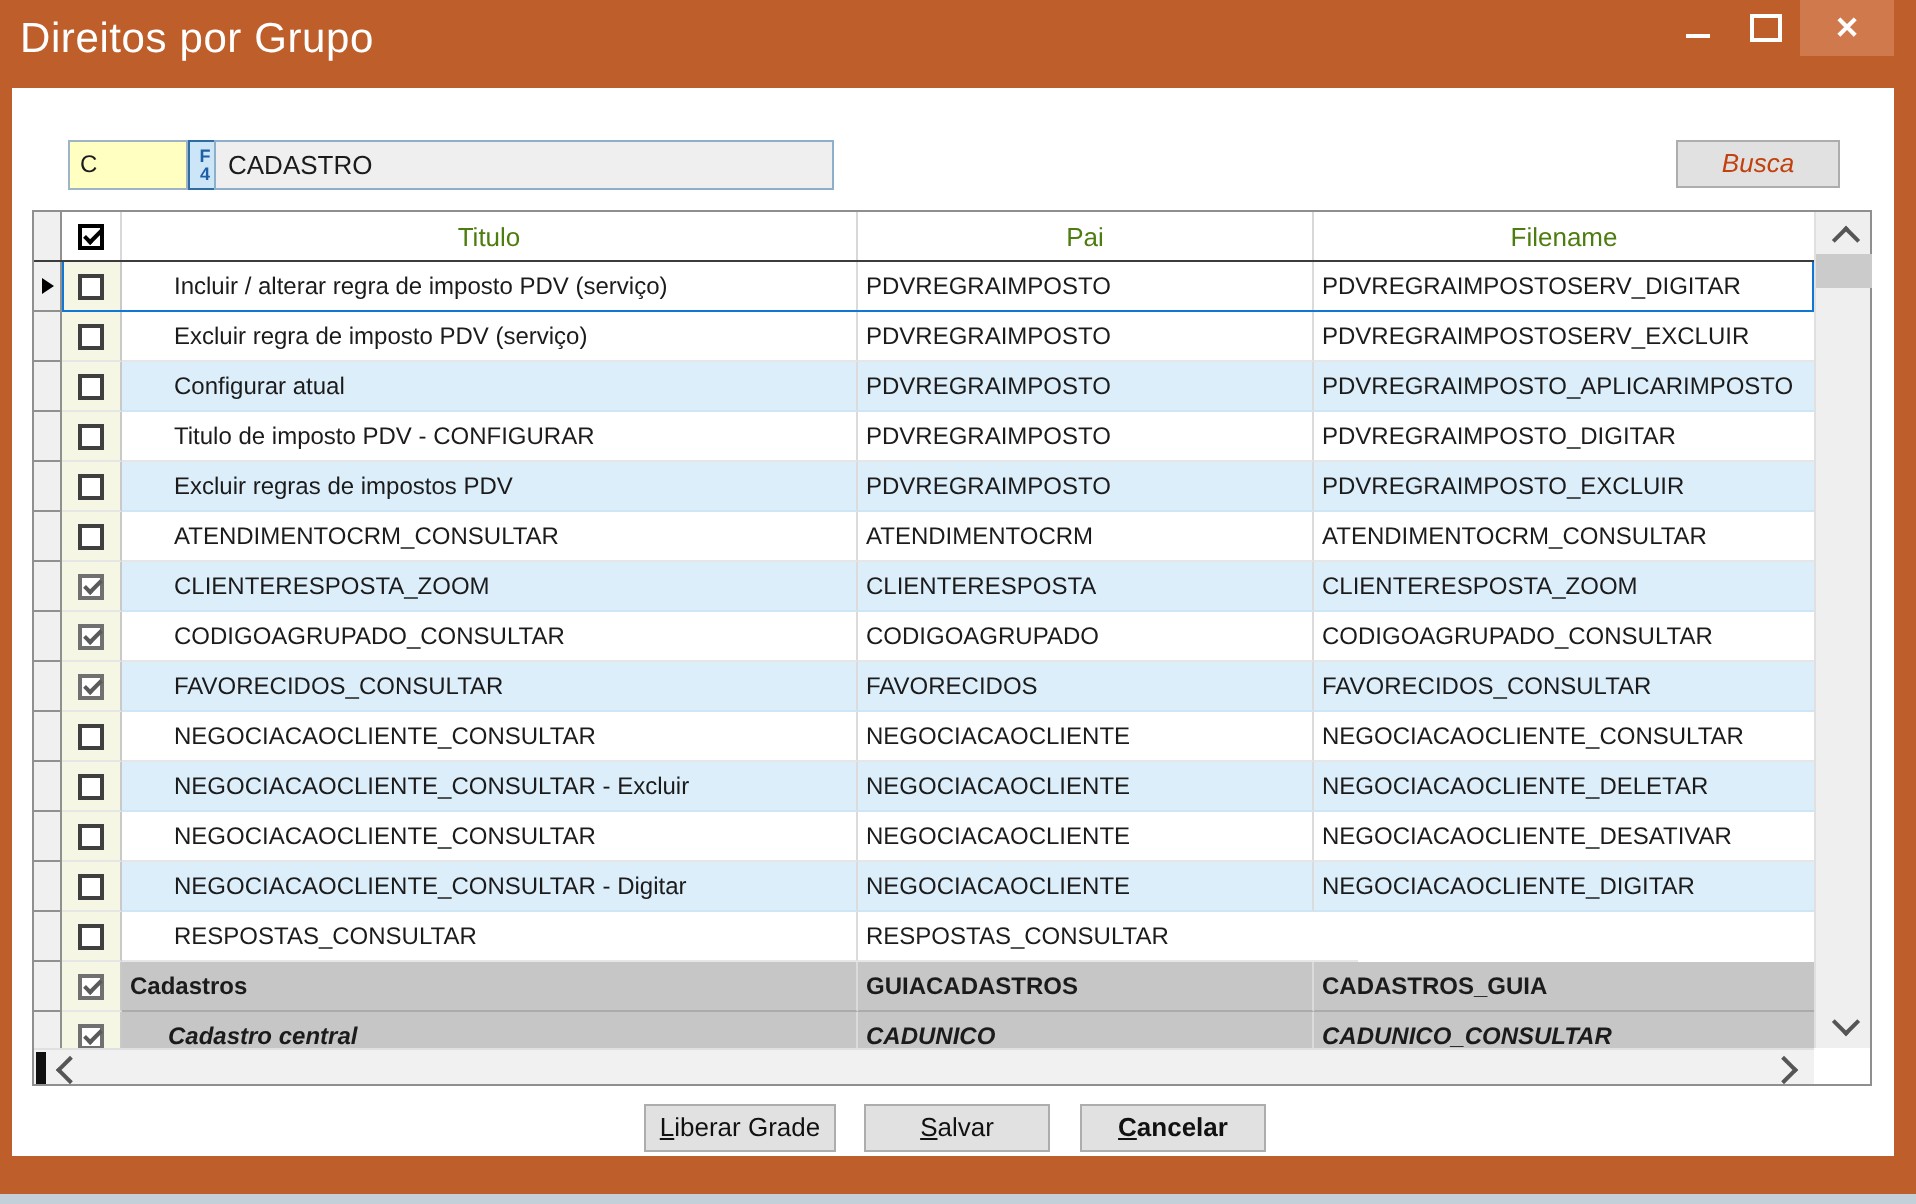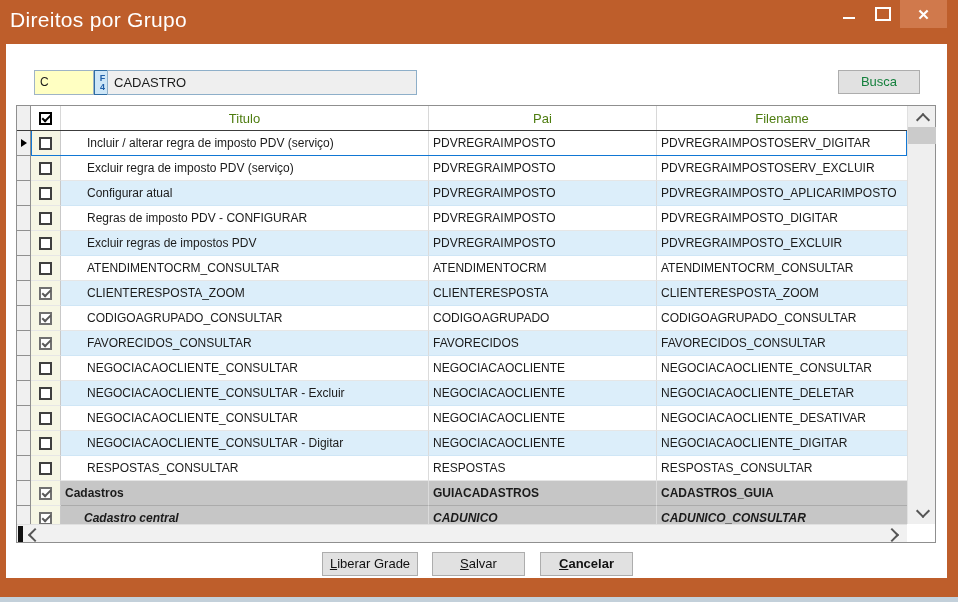--- a/index.html
+++ b/index.html
@@ -24,21 +24,21 @@
 
   
   .code-field{position:absolute;left:34px;top:70px;width:60px;height:25px;background:#FFFFC2;
     border:1px solid #9FB4C6;box-sizing:border-box;font-size:12px;line-height:23px;padding-left:5px;color:#1b1b1b;}
   .fkey-badge{position:absolute;left:94px;top:70px;width:17px;height:25px;background:#CDE6F7;
     border:1px solid #2E6DA4;box-sizing:border-box;display:flex;flex-direction:column;align-items:center;justify-content:center;
     color:#1F5FA8;font-size:9px;font-weight:bold;line-height:9px;}
   .name-field{position:absolute;left:107px;top:70px;width:310px;height:25px;background:#EFEFEF;
     border:1px solid #8EAFC9;box-sizing:border-box;font-size:13px;line-height:23px;padding-left:6px;color:#1b1b1b;}
   .busca-btn{position:absolute;left:838px;top:70px;width:82px;height:24px;background:#E1E1E1;
-    border:1px solid #ADADAD;box-sizing:border-box;font-size:13px;text-align:center;line-height:22px;color:#15803d;}
+    border:1px solid #ADADAD;box-sizing:border-box;font-size:13px;text-align:center;line-height:22px;color:#c2410c;font-style:italic;}
 
   
   .grid{position:absolute;left:16px;top:105px;width:920px;height:438px;border:1px solid #8F8F8F;
     box-sizing:border-box;background:#fff;}
   .grid-header{position:absolute;left:0;top:0;width:890px;height:24px;display:flex;background:#fff;
     border-bottom:1px solid #3C3C3C;box-sizing:content-box;z-index:2;}
   .hcell{box-sizing:border-box;border-right:1px solid #D8D8D8;font-size:13px;color:#4d7c0f;
     display:flex;align-items:center;justify-content:center;height:24px;}
   .h-ind{width:14px;background:#F0F0F0;border-right:1px solid #909090;}
   .h-chk{width:30px;background:#fff;}
@@ -170,21 +170,21 @@
     <div class="cell c-titulo">Configurar atual</div>
     <div class="cell c-pai">PDVREGRAIMPOSTO</div>
     <div class="cell c-fname">PDVREGRAIMPOSTO_APLICARIMPOSTO</div>
 
   </div>
       <div class="row">
     <div class="cell c-ind"></div>
     <div class="cell c-chk">
           <span class="cb"></span>
         </div>
-    <div class="cell c-titulo">Regras de imposto PDV - CONFIGURAR</div>
+    <div class="cell c-titulo">Titulo de imposto PDV - CONFIGURAR</div>
     <div class="cell c-pai">PDVREGRAIMPOSTO</div>
     <div class="cell c-fname">PDVREGRAIMPOSTO_DIGITAR</div>
 
   </div>
       <div class="row row--alt">
     <div class="cell c-ind"></div>
     <div class="cell c-chk">
           <span class="cb"></span>
         </div>
     <div class="cell c-titulo">Excluir regras de impostos PDV</div>
@@ -271,21 +271,20 @@
     <div class="cell c-pai">NEGOCIACAOCLIENTE</div>
     <div class="cell c-fname">NEGOCIACAOCLIENTE_DIGITAR</div>
 
   </div>
       <div class="row">
     <div class="cell c-ind"></div>
     <div class="cell c-chk">
           <span class="cb"></span>
         </div>
     <div class="cell c-titulo">RESPOSTAS_CONSULTAR</div>
-    <div class="cell c-pai">RESPOSTAS</div>
     <div class="cell c-fname">RESPOSTAS_CONSULTAR</div>
 
   </div>
       <div class="row row--group">
     <div class="cell c-ind"></div>
     <div class="cell c-chk">
           <span class="cb cb--checked"></span>
         </div>
     <div class="cell c-titulo">Cadastros</div>
     <div class="cell c-pai">GUIACADASTROS</div>

